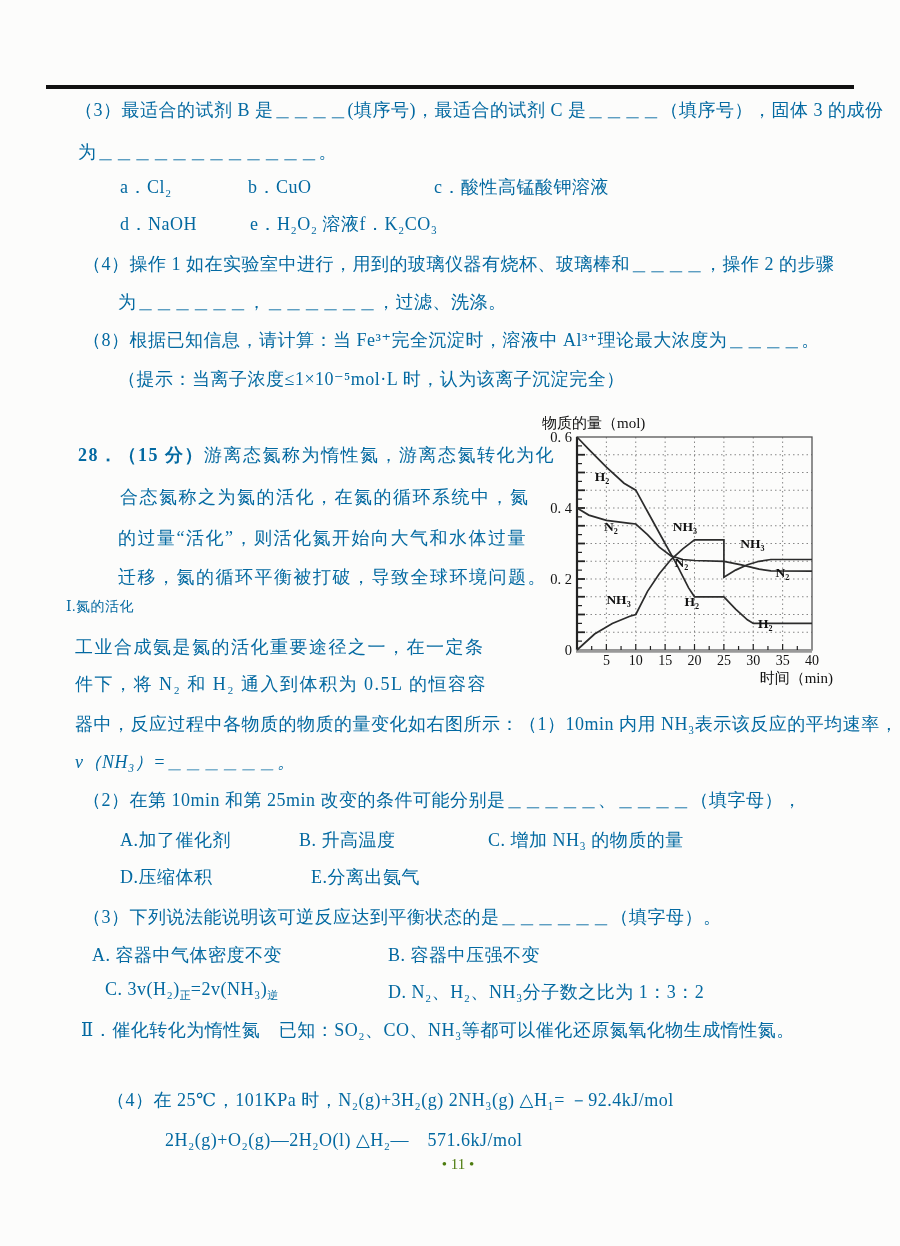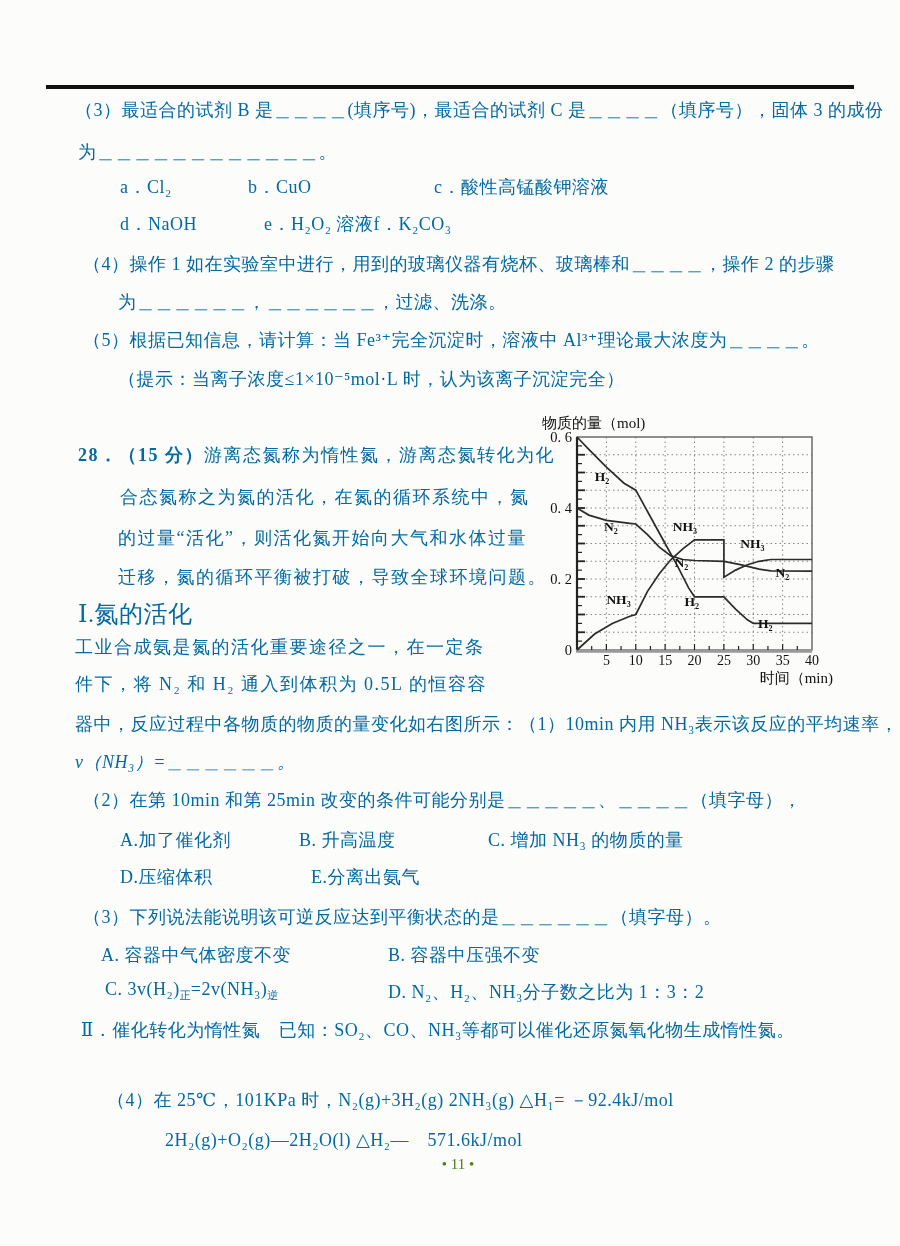--- a/index.html
+++ b/index.html
@@ -20,49 +20,49 @@
 
 <div class="rule" style="left:46px;top:85px;width:808px;height:4px;"></div>
 
 <div class="line" style="left:75px;top:98px;">（3）最适合的试剂 B 是＿＿＿＿(填序号)，最适合的试剂 C 是＿＿＿＿（填序号），固体 3 的成份</div>
 <div class="line" style="left:78px;top:140px;">为＿＿＿＿＿＿＿＿＿＿＿＿。</div>
 
 <div class="line" style="left:120px;top:175px;">a．Cl₂</div>
 <div class="line" style="left:248px;top:175px;">b．CuO</div>
 <div class="line" style="left:386px;top:175px;margin-left:48px;">c．酸性高锰酸钾溶液</div>
 <div class="line" style="left:120px;top:212px;text-align:right;">d．NaOH</div>
-<div class="line" style="left:264px;top:212px;">e．H₂O₂ 溶液f．K₂CO₃</div>
+<div class="line" style="left:250px;top:212px;">e．H₂O₂ 溶液f．K₂CO₃</div>
 
 <div class="line" style="left:83px;top:252px;">（4）操作 1 如在实验室中进行，用到的玻璃仪器有烧杯、玻璃棒和＿＿＿＿，操作 2 的步骤</div>
 <div class="line" style="left:118px;top:290px;">为＿＿＿＿＿＿，＿＿＿＿＿＿，过滤、洗涤。</div>
-<div class="line" style="left:83px;top:328px;">（5）根据已知信息，请计算：当 Fe³⁺完全沉淀时，溶液中 Al³⁺理论最大浓度为＿＿＿＿。</div>
+<div class="line" style="left:83px;top:328px;">（8）根据已知信息，请计算：当 Fe³⁺完全沉淀时，溶液中 Al³⁺理论最大浓度为＿＿＿＿。</div>
 <div class="line" style="left:118px;top:367px;">（提示：当离子浓度≤1×10⁻⁵mol·L 时，认为该离子沉淀完全）</div>
 
 <div class="line intro" style="left:78px;top:443px;">
   <span class="bold">28．（15 分）</span><span>游离态氮称为惰性氮，游离态氮转化为化</span>
 </div>
 <div class="line intro" style="left:120px;top:485px;">合态氮称之为氮的活化，在氮的循环系统中，氮</div>
 <div class="line intro" style="left:118px;top:526px;">的过量“活化”，则活化氮开始向大气和水体过量</div>
 <div class="line intro" style="left:118px;top:565px;">迁移，氮的循环平衡被打破，导致全球环境问题。</div>
 
-<div class="line" style="left:78px;top:598px;font-size:24px;">Ⅰ.氮的活化</div>
+<div class="line" style="left:66px;top:598px;font-size:14px;">Ⅰ.氮的活化</div>
 <div class="line intro" style="left:75px;top:635px;">工业合成氨是氮的活化重要途径之一，在一定条</div>
 <div class="line intro" style="left:75px;top:672px;">件下，将 N₂ 和 H₂ 通入到体积为 0.5L 的恒容容</div>
 <div class="line" style="left:75px;top:712px;">器中，反应过程中各物质的物质的量变化如右图所示：（1）10min 内用 NH₃表示该反应的平均速率，</div>
 <div class="line" style="left:75px;top:750px;font-style:italic;">v（NH₃）=＿＿＿＿＿＿。</div>
 
 <div class="line" style="left:83px;top:788px;">（2）在第 10min 和第 25min 改变的条件可能分别是＿＿＿＿＿、＿＿＿＿（填字母），</div>
 <div class="line" style="left:120px;top:828px;">A.加了催化剂</div>
 <div class="line" style="left:299px;top:828px;">B. 升高温度</div>
 <div class="line" style="left:488px;top:828px;">C. 增加 NH₃ 的物质的量</div>
 <div class="line" style="left:120px;top:865px;">D.压缩体积</div>
 <div class="line" style="left:311px;top:865px;">E.分离出氨气</div>
 
 <div class="line" style="left:83px;top:905px;">（3）下列说法能说明该可逆反应达到平衡状态的是＿＿＿＿＿＿（填字母）。</div>
-<div class="line" style="left:101px;top:943px;">A. 容器中气体密度不变</div>
+<div class="line" style="left:92px;top:943px;">A. 容器中气体密度不变</div>
 <div class="line" style="left:388px;top:943px;">B. 容器中压强不变</div>
 <div class="line" style="left:105px;top:979px;">
   <span>C. 3v(H₂)</span><span class="sub">正</span><span>=2v(NH₃)</span><span class="sub">逆</span>
 </div>
 <div class="line" style="left:388px;top:980px;">D. N₂、H₂、NH₃分子数之比为 1：3：2</div>
 
 <div class="line" style="left:75px;top:1018px;margin-left:6px;">Ⅱ．催化转化为惰性氮　已知：SO₂、CO、NH₃等都可以催化还原氮氧化物生成惰性氮。</div>
 <div class="line" style="left:88px;top:1088px;margin-left:19px;">（4）在 25℃，101KPa 时，N₂(g)+3H₂(g) 2NH₃(g) △H₁= －92.4kJ/mol</div>
 <div class="line" style="left:165px;top:1128px;">2H₂(g)+O₂(g)—2H₂O(l) △H₂—　571.6kJ/mol</div>
 

